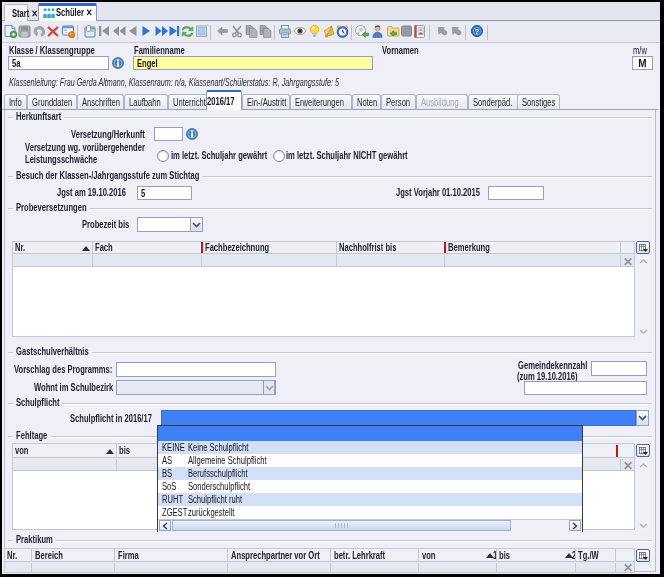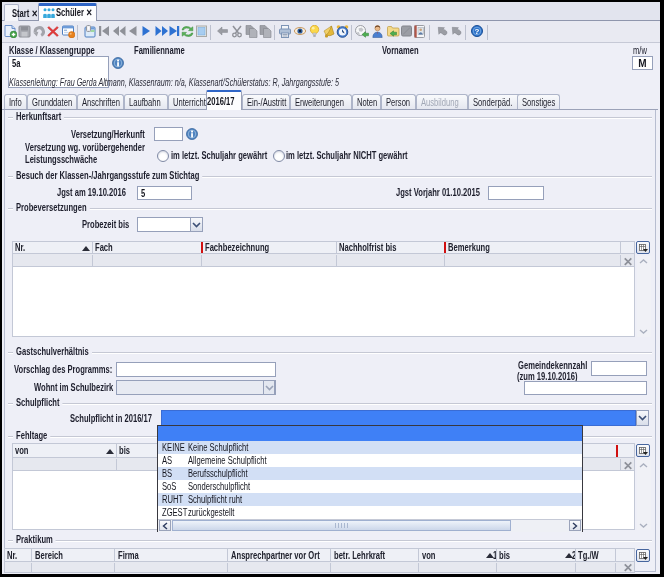--- a/index.html
+++ b/index.html
@@ -32,21 +32,21 @@
 .popr{left:162px;font:10px "Liberation Sans",sans-serif;color:#15161f;height:13px;line-height:13px;transform:scaleX(.76);transform-origin:0 50%}
 .popn{left:188px;font:10px "Liberation Sans",sans-serif;color:#15161f;height:13px;line-height:13px;transform:scaleX(.76);transform-origin:0 50%}
 .ts{display:inline-block;transform:scaleX(.76);transform-origin:0 50%;white-space:nowrap}
 .tsl{display:inline-block;transform:scaleX(.76);transform-origin:0 50%;white-space:nowrap}
 </style>
 </head>
 <body>
 <div id="win">
 
 <div class="abs" style="left:0;top:0;width:664px;height:20px;background:#e2e4ee;border-bottom:1px solid #8f96ad"></div>
-<div class="abs" style="left:4px;top:4px;width:15px;height:17px;background:#f4f5f9;border:1px solid #aeb5c9;border-bottom:none;border-radius:2px 2px 0 0;font:bold 10px 'Liberation Sans',sans-serif;color:#15161f;padding:3px 0 0 7px;box-sizing:border-box"><span class="tsl">Start <span style="font-size:10px">✕</span></span></div>
+<div class="abs" style="left:4px;top:4px;width:24px;height:17px;background:#f4f5f9;border:1px solid #aeb5c9;border-bottom:none;border-radius:2px 2px 0 0;font:bold 10px 'Liberation Sans',sans-serif;color:#15161f;padding:3px 0 0 7px;box-sizing:border-box"><span class="tsl">Start <span style="font-size:10px">✕</span></span></div>
 <div class="abs" style="left:38px;top:3px;width:59px;height:18px;background:#fdfdfe;border:1px solid #8f96ad;border-bottom:none;border-top:3px solid #2f65c6;border-radius:2px 2px 0 0;box-sizing:border-box"></div>
 <svg class="abs" style="left:43px;top:8px" width="12" height="10" viewBox="0 0 12 10">
       <g fill="#35a8dc">
         <circle cx="2" cy="1.8" r="1.5"></circle>
         <circle cx="6" cy="1.8" r="1.5"></circle>
         <circle cx="10" cy="1.8" r="1.5"></circle>
         <path d="M.2 10 L.2 6.6 Q2 4.9 3.8 6.6 L3.8 10z"></path>
         <path d="M4.2 10 L4.2 6.6 Q6 4.9 7.8 6.6 L7.8 10z"></path>
         <path d="M8.2 10 L8.2 6.6 Q10 4.9 11.8 6.6 L11.8 10z"></path>
       </g>
@@ -209,27 +209,28 @@
       <circle cx="6" cy="6" r="5.5" fill="#2d72c8" stroke="#1b4f96"></circle>
       <circle cx="6" cy="6" r="3.8" fill="none" stroke="#7fb0e8" stroke-width=".8"></circle>
       <text x="6" y="8.8" font-family="Liberation Sans" font-size="8" font-weight="bold" fill="#fff" text-anchor="middle">?</text>
     </svg>
 <div class="sep" style="left:487px"></div>
 
 <div class="lbl" style="left:9px;top:45px">Klasse / Klassengruppe</div>
 <div class="lbl" style="left:134px;top:45px">Familienname</div>
 <div class="lbl" style="left:382px;top:45px">Vornamen</div>
 <div class="nlbl" style="left:633px;top:45px;font-size:10px">m/w</div>
-<div class="inp" style="left:8px;top:56px;width:101px;height:32px"><span class="tsl">5a</span></div>
+<div class="inp" style="left:8px;top:56px;width:101px;height:14px"><span class="tsl">5a</span></div>
 <svg class="abs" style="left:112px;top:57px" width="12" height="12" viewBox="0 0 12 12">
       <circle cx="6" cy="6" r="5.5" fill="#4d82c0" stroke="#3a679d" stroke-width=".8"></circle>
       <circle cx="6" cy="6" r="3.8" fill="none" stroke="#8fb4da" stroke-width="1"></circle>
       <rect x="5.1" y="2.6" width="1.9" height="1.9" fill="#fff"></rect>
       <rect x="5.1" y="5.2" width="1.9" height="4.2" fill="#f4f8fc"></rect>
     </svg>
+<div class="inp yel" style="left:133px;top:56px;width:240px;height:14px"><span class="tsl">Engel</span></div>
 <div class="inp" style="left:632px;top:56px;width:21px;height:14px;text-align:center;padding:1px 0 0 0">M</div>
 <div class="abs" style="left:9px;top:77px;font:italic 10px 'Liberation Sans',sans-serif;color:#2c2d3a;white-space:nowrap;transform:scaleX(.72);transform-origin:0 50%">Klassenleitung: Frau Gerda Altmann, Klassenraum: n/a, Klassenart/Schülerstatus: R, Jahrgangsstufe: 5</div>
 
 <div class="tab2" style="left:4px;width:23px"><span class="ts">Info</span></div>
 <div class="tab2" style="left:27px;width:50px"><span class="ts">Grunddaten</span></div>
 <div class="tab2" style="left:77px;width:47px"><span class="ts">Anschriften</span></div>
 <div class="tab2" style="left:124px;width:44px"><span class="ts">Laufbahn</span></div>
 <div class="tab2" style="left:168px;width:40px"><span class="ts">Unterricht</span></div>
 <div class="tab2" style="left:242px;width:48px"><span class="ts">Ein-/Austritt</span></div>
 <div class="tab2" style="left:290px;width:62px"><span class="ts">Erweiterungen</span></div>

